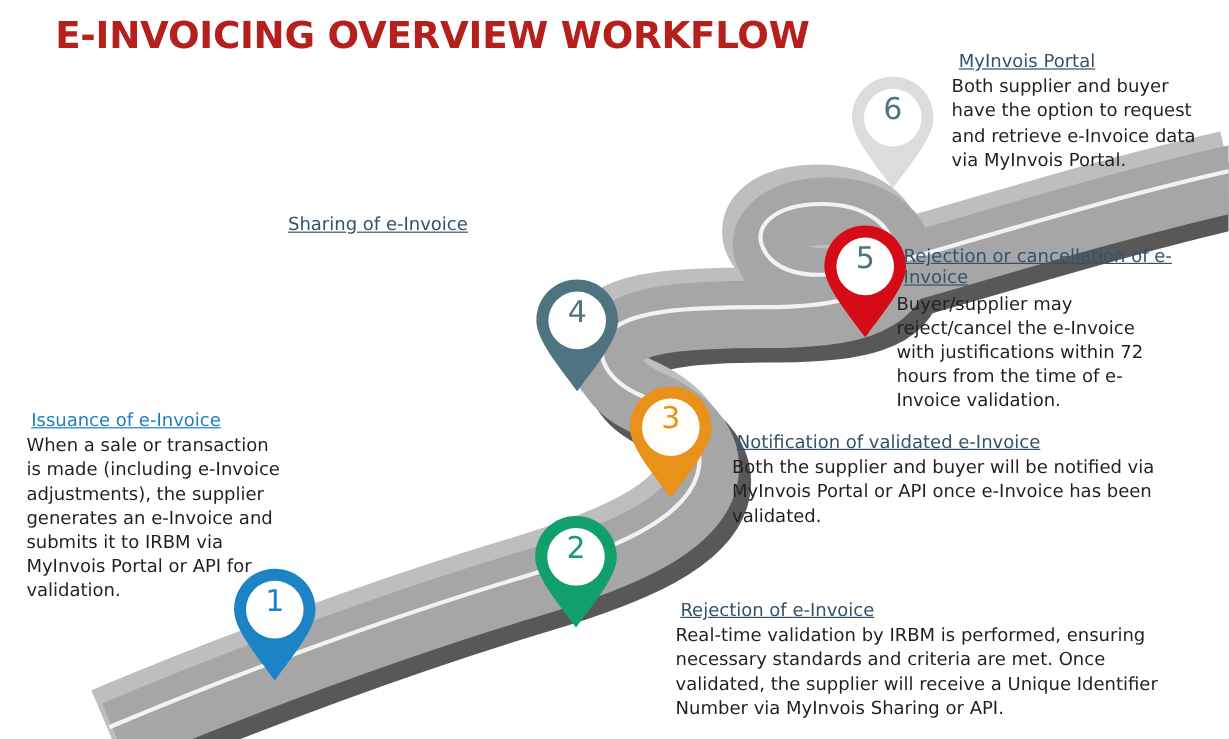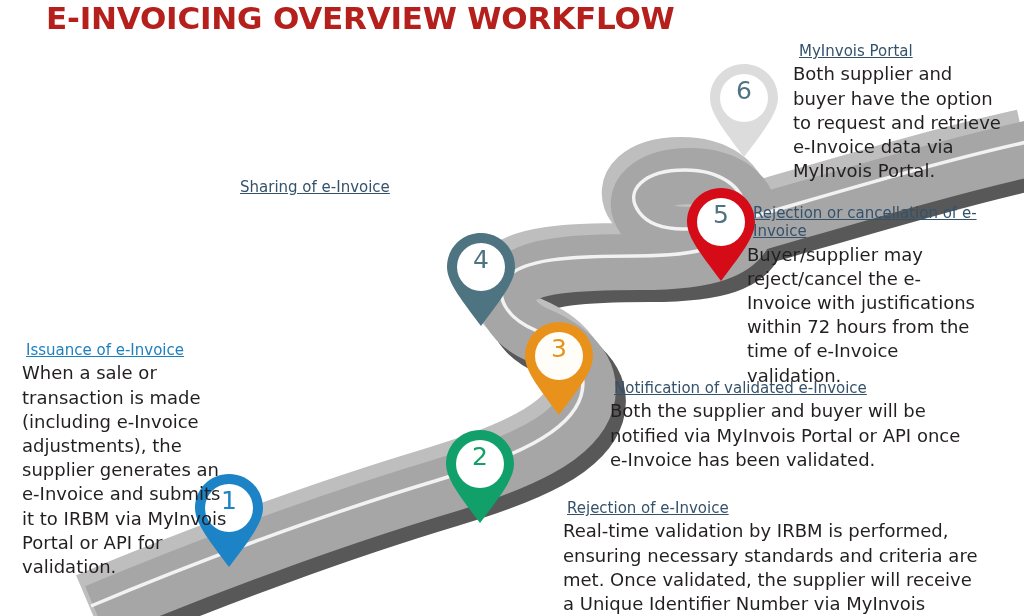--- a/index.html
+++ b/index.html
@@ -13,21 +13,21 @@
     height: 616px;
     background: #ffffff;
     overflow: hidden;
     font-family: "DejaVu Sans", "Liberation Sans", sans-serif;
   }
 
   
   #title {
     position: absolute;
     left: 46px;
-    top: 0;
+    top: 12px;
     font-family: "DejaVu Sans", "Liberation Sans", sans-serif;
     font-size: 31px;
     font-weight: bold;
     letter-spacing: -0.2px;
     color: #B51F1C;
     white-space: nowrap;
     text-align: center;
   }
 
   
@@ -46,35 +46,35 @@
   .step-heading {
     font-family: "DejaVu Sans", "Liberation Sans", sans-serif;
     font-size: 15px;
     font-weight: normal;
     line-height: 1.22;
     margin: 0 0 2px 0;
     text-decoration: underline;
   }
   .step-body {
     font-family: "DejaVu Sans", "Liberation Sans", sans-serif;
-    font-size: 18px;
+    font-size: 15px;
     font-weight: normal;
     line-height: 1.345;
     color: #231F20;
     margin: 0;
   }
 
   
   .h-blue   { color: #1C7FBF; }
   .h-slate  { color: #34526B; }
 
   
   #block-1 { left: 22px;  top: 341px;  width: 215px; }
   #block-2 { left: 563px; top: 499px;  width: 425px; }
-  #block-3 { left: 610px; top: 359px;  width: 370px; margin-top: 20px; }
+  #block-3 { left: 610px; top: 359px;  width: 370px; }
   #block-4 { left: 236px; top: 178px;  width: 212px; }
   #block-5 { left: 747px; top: 204px;  width: 232px; }
   #block-6 { left: 793px; top: 42px;   width: 216px; }
 
   #block-4 .step-heading,
   #block-1 .step-heading { padding-left: 4px; }
   #block-5 .step-heading,
   #block-6 .step-heading { padding-left: 6px; }
   #block-3 .step-heading { padding-left: 4px; }
   #block-2 .step-heading { padding-left: 4px; }

